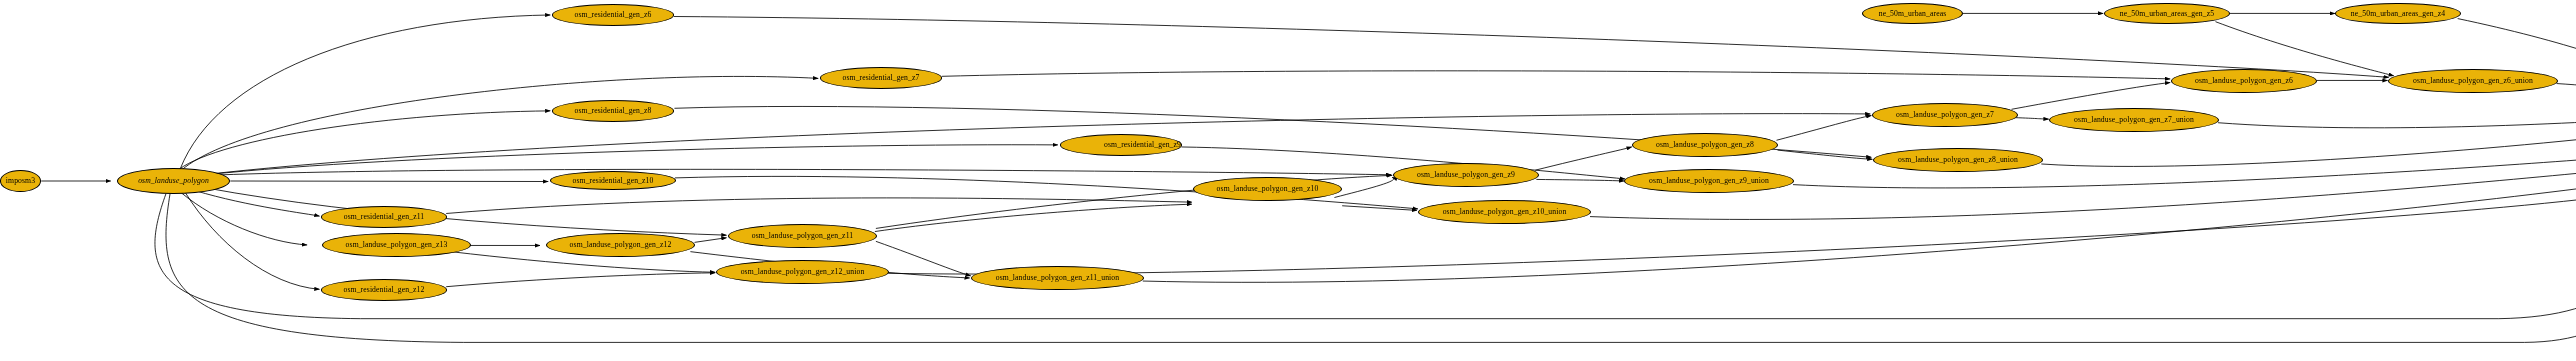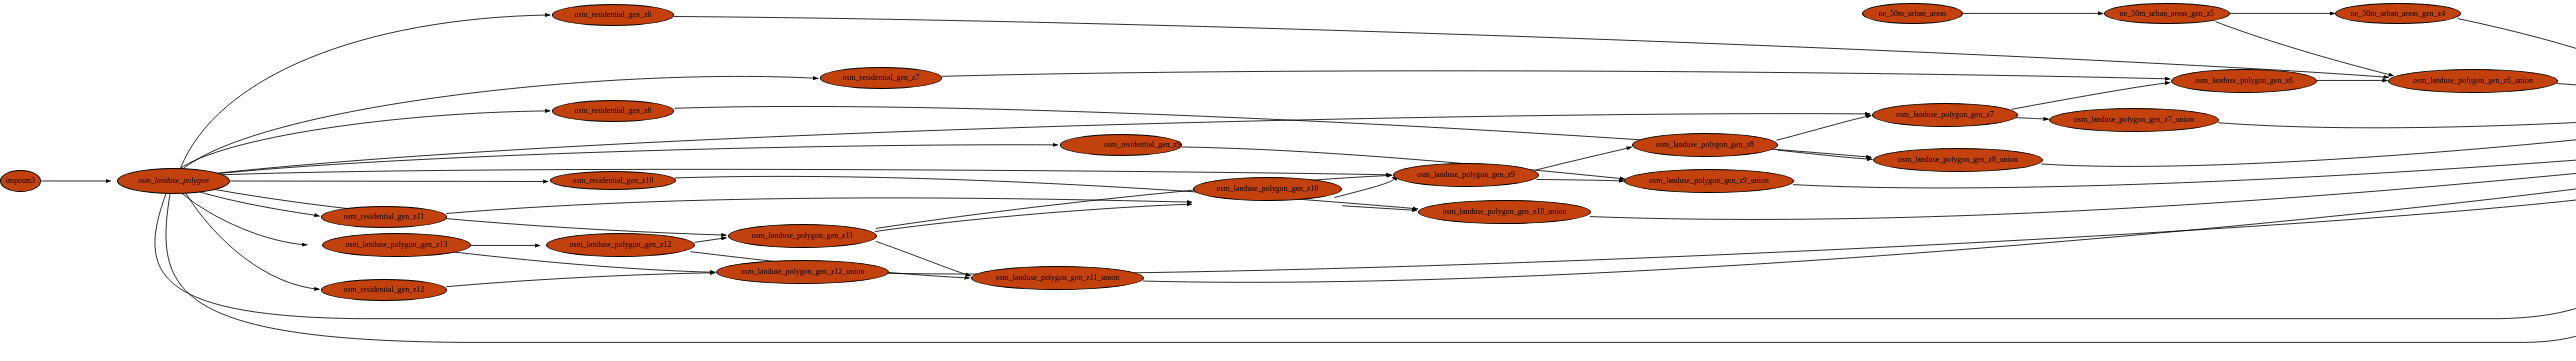--- a/index.html
+++ b/index.html
@@ -1,20 +1,20 @@
 <!DOCTYPE html>
 <html style="font-size:8.2px"><head>
 <meta charset="utf-8">
 <style>
   html,body{margin:0;padding:0;background:#ffffff;}
   #stage{position:relative;width:2741px;height:362px;background:#ffffff;overflow:hidden;
          font-family:"Liberation Serif","DejaVu Serif",serif;}
   #edges{position:absolute;left:0;top:0;width:2741px;height:362px;}
   .node{position:absolute;display:flex;align-items:center;justify-content:center;
-        border:0.8px solid #000;border-radius:50%;background:#c2410c;
+        border:0.8px solid #000;border-radius:50%;background:#eab308;
         color:#000;white-space:nowrap;box-sizing:border-box;}
   .node span{font-size:7.7px;line-height:1;letter-spacing:0.1px;}
 </style>
 </head>
 <body>
 
 <div id="stage">
 
   <svg id="edges" viewBox="0 0 5320 702" preserveAspectRatio="none">
     <defs>

